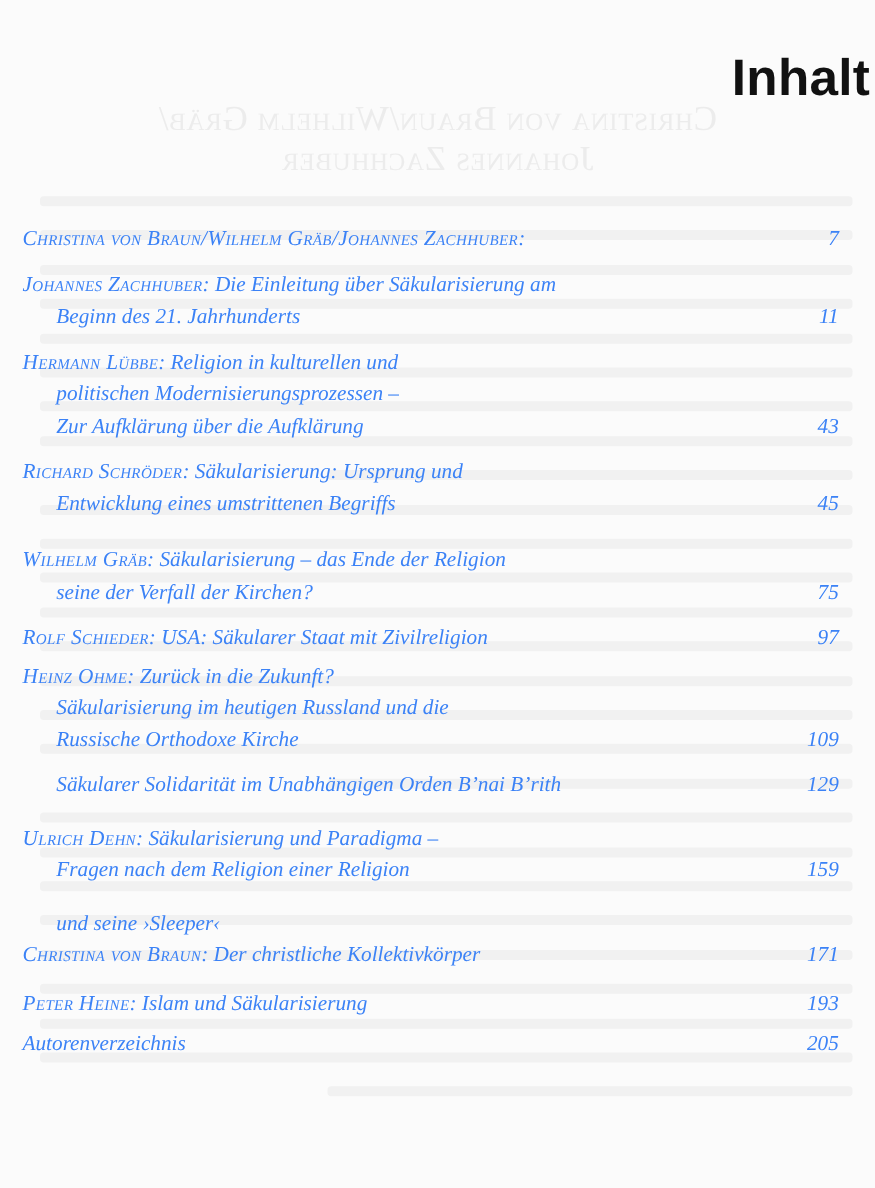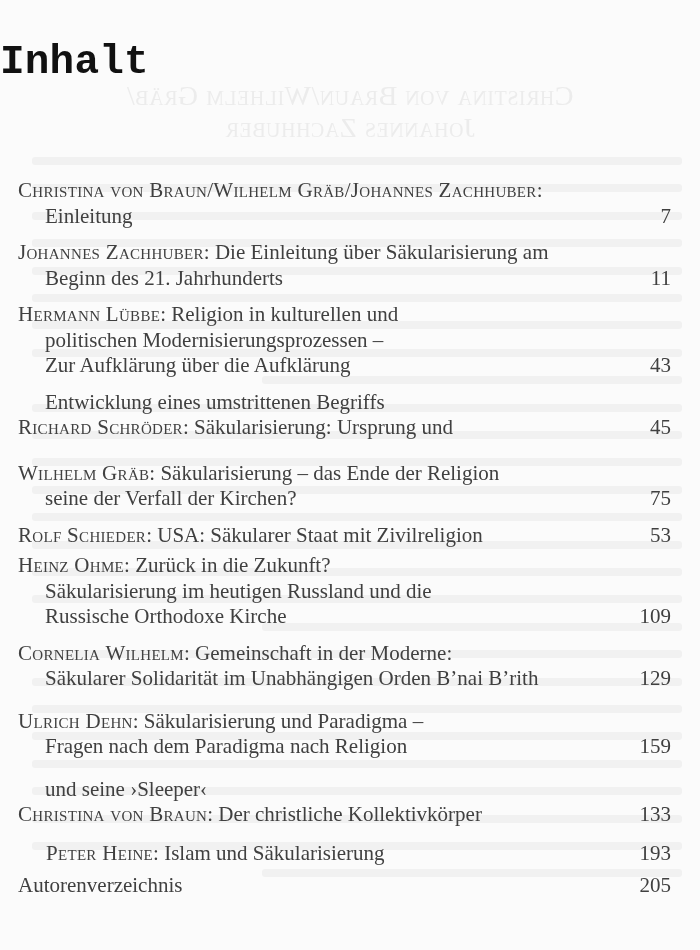--- a/index.html
+++ b/index.html
@@ -39,40 +39,41 @@
     width: 650px;
     height: 8px;
     background: #f1f1f1;
     border-radius: 3px;
   }
   .page-title {
     position: absolute;
     top: 12px;
     left: 0;
     width: 696px;
-    text-align: left;
-    font-family: Liberation Mono, monospace;
+    text-align: right;
+    font-family: Liberation Sans, sans-serif;
     font-size: 41px;
     color: #111;
     letter-spacing: 0.2px;
     z-index: 2;
   }
   .toc {
     position: absolute;
     left: 18px;
     top: 168px;
     width: 653px;
     z-index: 2;
   }
   .entry {
     position: relative;
     font-family: "Liberation Serif", serif;
-    font-size: 21px;
+    font-size: 17px;
     line-height: 25.5px;
-    color: #404040;
+    color: #3b82f6;
+    font-style: italic;
   }
   .entry .line {
     display: block;
     white-space: nowrap;
   }
   .entry .line.indent {
     padding-left: 27px;
   }
   .entry .author {
     font-variant: small-caps;
@@ -120,70 +121,68 @@
       <div class="b-line" style="top: 842px;"></div>
       <div class="b-line" style="top: 869.4px; width: 420px;"></div>
     </div>
 </div>
 
 <h1 class="page-title">Inhalt</h1>
 
 <div class="toc" id="toc">
     <div class="entry" style="margin-top: 10px;">
       <span class="line"><span class="author">Christina von Braun/Wilhelm Gräb/Johannes Zachhuber</span><span>:</span></span>
-      <span class="line indent">Einleitung</span>
       <span class="page">7</span>
     </div>
     <div class="entry" style="margin-top: 11px;">
       <span class="line"><span class="author">Johannes Zachhuber</span><span>: </span><span>Die Einleitung über Säkularisierung am</span></span>
       <span class="line indent">Beginn des 21. Jahrhunderts</span>
       <span class="page">11</span>
     </div>
     <div class="entry" style="margin-top: 11px;">
       <span class="line"><span class="author">Hermann Lübbe</span><span>: </span><span>Religion in kulturellen und</span></span>
       <span class="line indent">politischen Modernisierungsprozessen –</span>
       <span class="line indent">Zur Aufklärung über die Aufklärung</span>
       <span class="page">43</span>
     </div>
     <div class="entry" style="margin-top: 11px;">
+      <span class="line"><span class="author">Richard Schröder</span><span>: </span><span>Säkularisierung: Ursprung und</span></span>
       <span class="line indent">Entwicklung eines umstrittenen Begriffs</span>
-      <span class="line"><span class="author">Richard Schröder</span><span>: </span><span>Säkularisierung: Ursprung und</span></span>
       <span class="page">45</span>
     </div>
     <div class="entry" style="margin-top: 20px;">
       <span class="line"><span class="author">Wilhelm Gräb</span><span>: </span><span>Säkularisierung – das Ende der Religion</span></span>
       <span class="line indent">seine der Verfall der Kirchen?</span>
       <span class="page">75</span>
     </div>
     <div class="entry" style="margin-top: 11px;">
       <span class="line"><span class="author">Rolf Schieder</span><span>: </span><span>USA: Säkularer Staat mit Zivilreligion</span></span>
-      <span class="page">53</span>
+      <span class="page">97</span>
     </div>
     <div class="entry" style="margin-top: 5px;">
       <span class="line"><span class="author">Heinz Ohme</span><span>: </span><span>Zurück in die Zukunft?</span></span>
       <span class="line indent">Säkularisierung im heutigen Russland und die</span>
       <span class="line indent">Russische Orthodoxe Kirche</span>
       <span class="page">109</span>
     </div>
     <div class="entry" style="margin-top: 11px;">
-      <span class="line"><span class="author">Cornelia Wilhelm</span><span>: </span><span>Gemeinschaft in der Moderne:</span></span>
       <span class="line indent">Säkularer Solidarität im Unabhängigen Orden B’nai B’rith</span>
       <span class="page">129</span>
     </div>
     <div class="entry" style="margin-top: 17px;">
       <span class="line"><span class="author">Ulrich Dehn</span><span>: </span><span>Säkularisierung und Paradigma –</span></span>
-      <span class="line indent">Fragen nach dem Paradigma nach Religion</span>
+      <span class="line indent">Fragen nach dem Religion einer Religion</span>
       <span class="page">159</span>
     </div>
     <div class="entry" style="margin-top: 17px;">
       <span class="line indent">und seine ›Sleeper‹</span>
       <span class="line"><span class="author">Christina von Braun</span><span>: </span><span>Der christliche Kollektivkörper</span></span>
-      <span class="page">133</span>
+      <span class="page">171</span>
     </div>
-    <div class="entry" style="margin-top: 13px; margin-left: 28px;">
+    <div class="entry" style="margin-top: 13px;">
       <span class="line"><span class="author">Peter Heine</span><span>: </span><span>Islam und Säkularisierung</span></span>
       <span class="page">193</span>
     </div>
     <div class="entry" style="margin-top: 7px;">
       <span class="line"><span>Autorenverzeichnis</span></span>
       <span class="page">205</span>
     </div>
   </div>
 
 </body></html>

